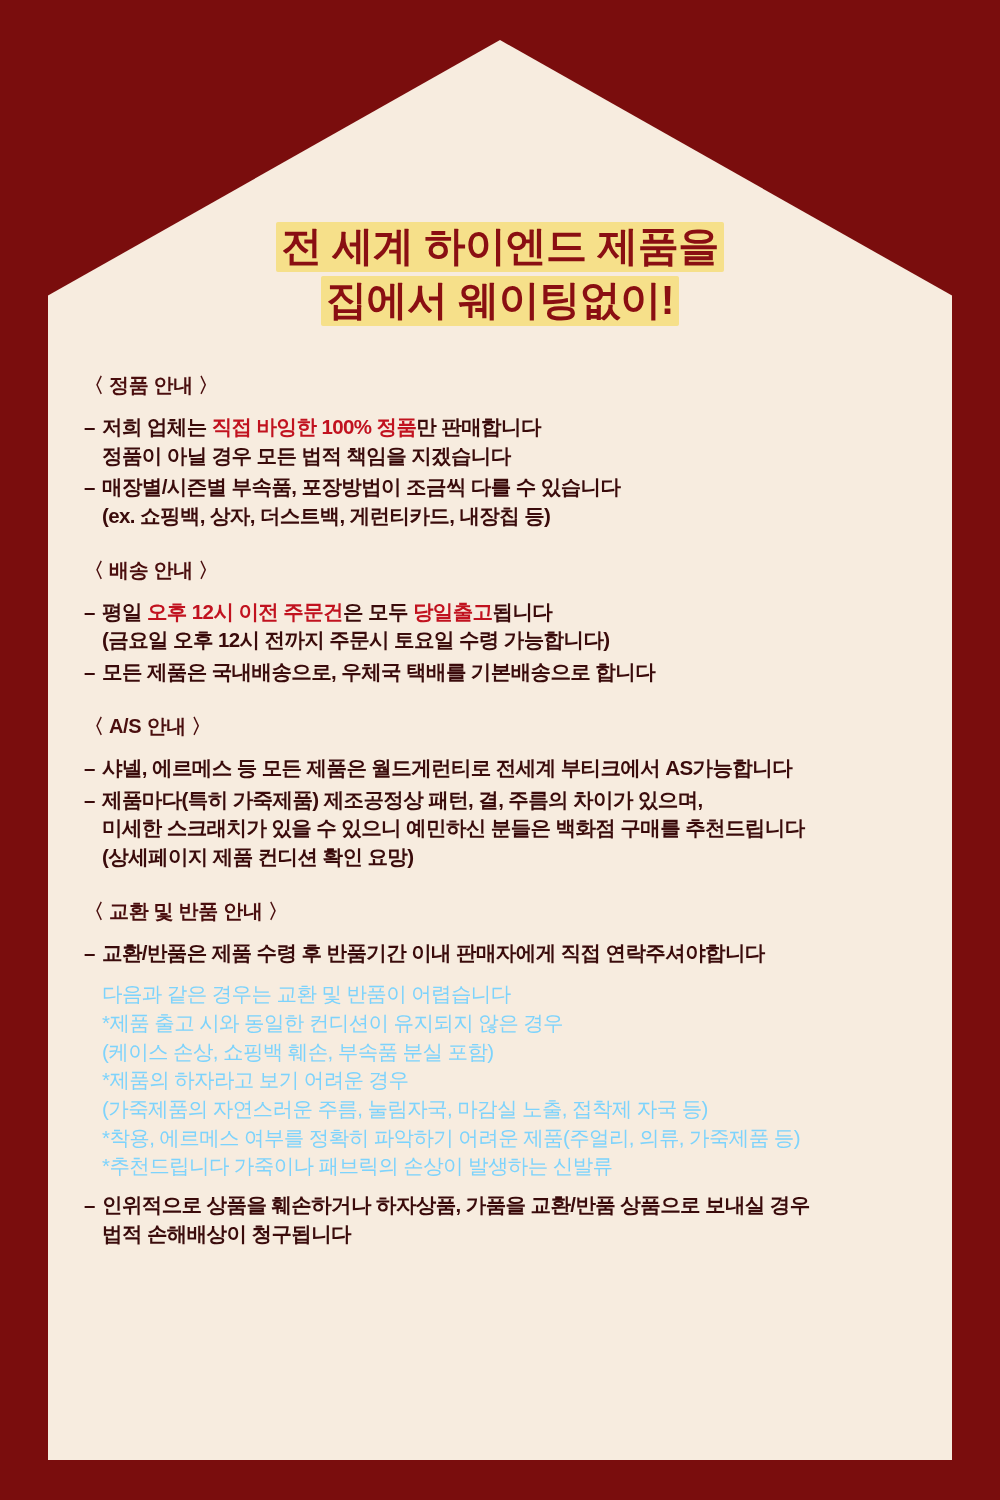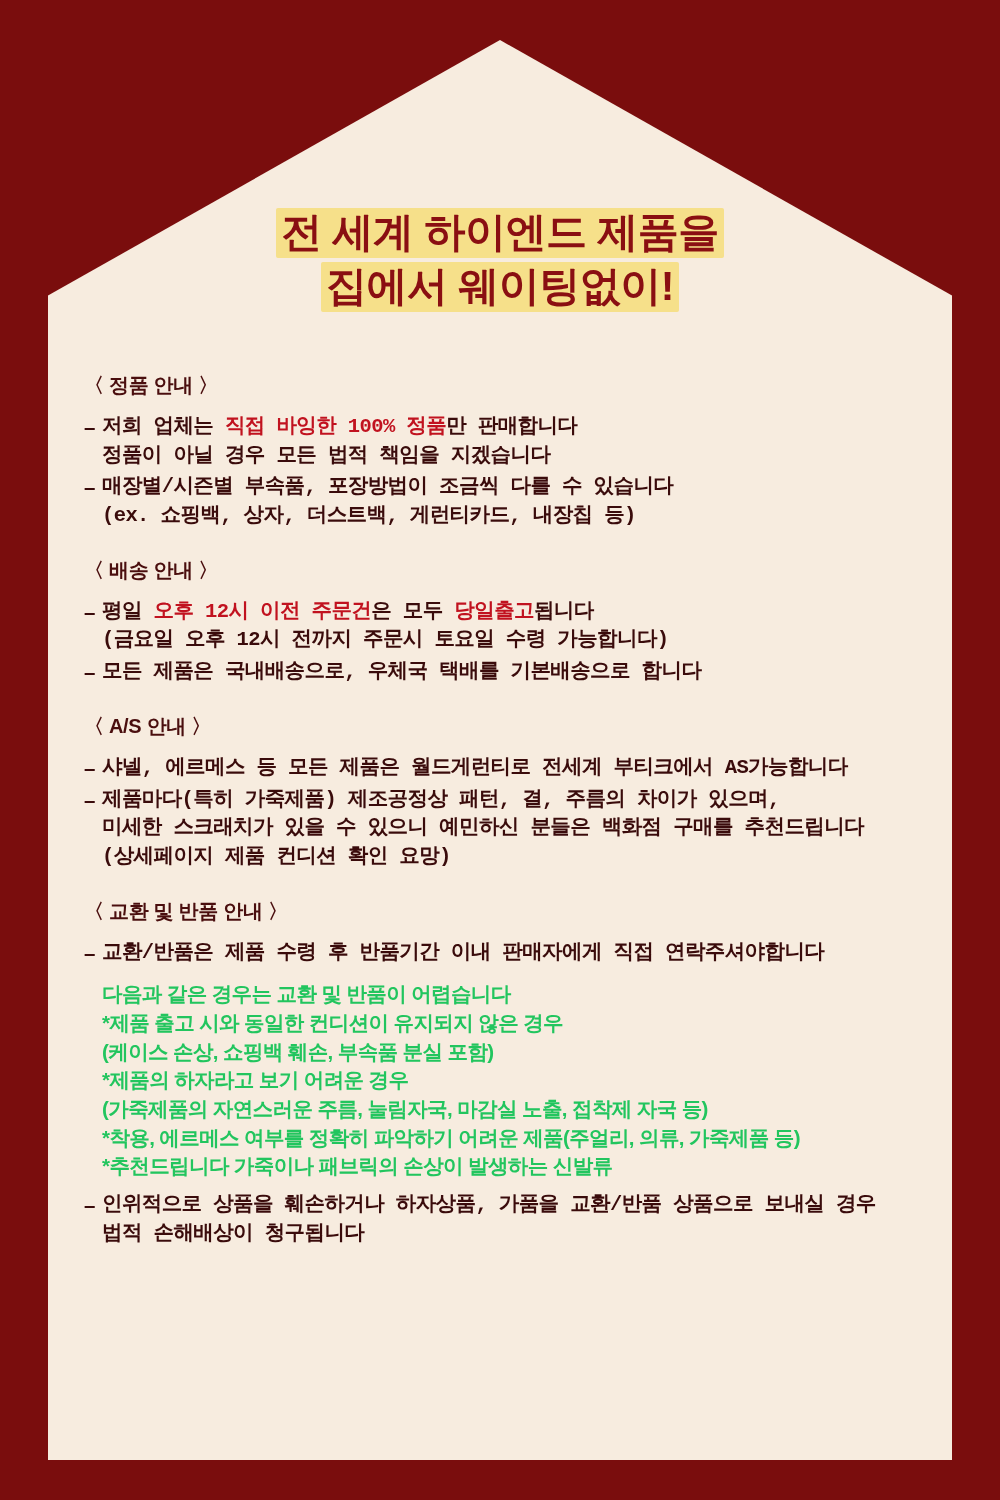--- a/index.html
+++ b/index.html
@@ -28,21 +28,21 @@
     top: 40px;
     width: 904px;
     height: 1420px;
     background: #f7ecdf;
     clip-path: polygon(0% 18.0%, 50% 0%, 100% 18.0%, 100% 100%, 0% 100%);
   }
 
   .title-wrap {
     position: absolute;
     left: 0;
-    top: 205px;
+    top: 219px;
     width: 1000px;
     text-align: center;
   }
   .title-line {
     display: block;
     font-size: 41px;
     font-weight: bold;
     line-height: 1.32;
     color: #8a0f12;
     letter-spacing: -0.5px;
@@ -89,28 +89,28 @@
   .dash {
     width: 18px;
     flex: 0 0 18px;
     color: #3a0b0b;
     font-weight: bold;
   }
   .item-body { flex: 1 1 auto; }
   .sub {
     padding-left: 18px;
     font-size: 20.5px;
-    font-weight: bold;
+    font-weight: normal;
     line-height: 1.40;
-    color: #22c55e;
+    color: #7dd3fc;
     letter-spacing: -0.6px;
   }
   .gap-small { height: 10px; }
   .red { color: #c1121f; }
-  .line { display: block; font-family: Liberation Mono, monospace; }
+  .line { display: block; }
 </style>
 </head>
 <body>
 
 <div class="poster">
   <div class="panel"></div>
 
   <div class="title-wrap">
     <span class="title-line"><span class="hl">전 세계 하이엔드 제품을</span></span>
     <span class="title-line"><span class="hl">집에서 웨이팅없이!</span></span>

